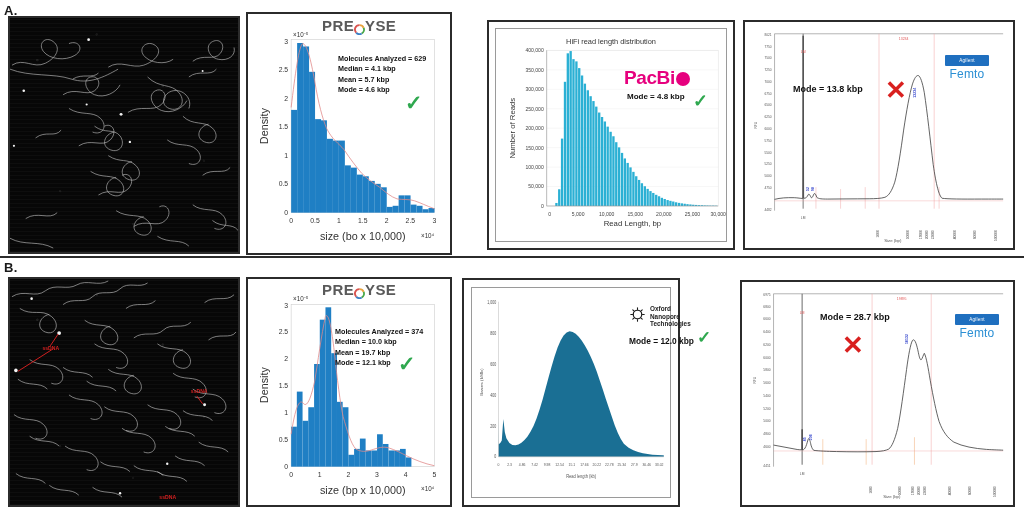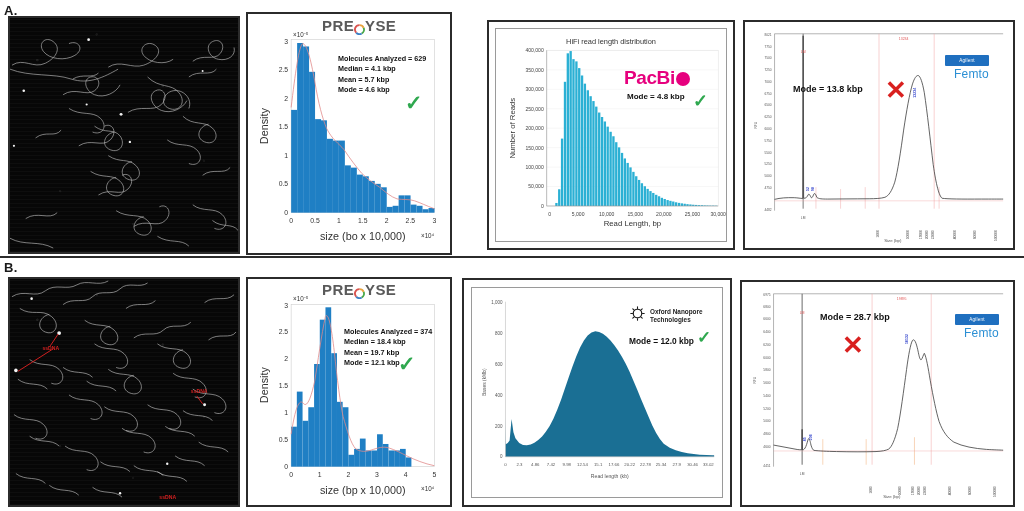--- a/index.html
+++ b/index.html
@@ -40,21 +40,21 @@
   .cross{position:absolute;color:#d9201f;font-size:26px;font-weight:bold;line-height:1;}
 
   
   .pacbio-logo{position:absolute;font-size:19px;font-weight:bold;color:#e6007e;letter-spacing:-.4px;display:flex;align-items:center;}
   .pacbio-logo .dot{display:inline-block;width:14px;height:14px;border-radius:50%;background:#e6007e;margin-left:1px;position:relative;top:1px;}
   .mode-note{position:absolute;font-size:8px;font-weight:bold;color:#111;white-space:nowrap;}
 
   .ont-logo{position:absolute;display:flex;align-items:center;gap:4px;}
   .ont-logo .ont-text{font-size:6.4px;line-height:7.6px;color:#222;font-weight:bold;}
 
-  .femto-logo{position:absolute;text-align:right;}
+  .femto-logo{position:absolute;text-align:center;}
   .femto-logo .agilent{width:44px;height:11px;background:#1f6fbf;border-radius:1px;display:flex;align-items:center;justify-content:center;}
   .femto-logo .agilent span{color:#fff;font-size:4.6px;letter-spacing:.2px;}
   .femto-logo .femto-word{font-size:12px;color:#2b8fd4;margin-top:1px;letter-spacing:.2px;}
 
   .tick-lbl{font-size:3.3px;fill:#555;font-family:"Liberation Sans",sans-serif;}
   .tick-lbl-red{font-size:3.6px;fill:#e05a5a;font-family:"Liberation Sans",sans-serif;}
   .tick-lbl-blue{font-size:3.6px;fill:#3344cc;font-family:"Liberation Sans",sans-serif;font-weight:bold;}
   .ax-title{font-size:4.4px;fill:#555;font-family:"Liberation Sans",sans-serif;}
   .sep{position:absolute;background:#2b2b2b;}
 </style>
@@ -481,30 +481,30 @@
           <text x="131.6" y="202" text-anchor="middle">3</text>
           <text x="160.8" y="202" text-anchor="middle">4</text>
           <text x="190" y="202" text-anchor="middle">5</text>
         </g>
         <text class="axis-text" x="46" y="22" font-size="6.4">×10⁻⁵</text>
         <text class="axis-text" x="190" y="216" font-size="6.4" text-anchor="end">×10⁴</text>
         <text class="axis-text" x="20" y="108" font-size="11" text-anchor="middle" transform="rotate(-90 20 108)">Density</text>
         <text class="axis-text" x="117" y="219" font-size="11" text-anchor="middle">size (bp x 10,000)</text>
       </svg>
 
-      <div class="stat-box" style="left:96px;top:48px;">
+      <div class="stat-box" style="left:87px;top:48px;">
         <div>Molecules Analyzed = 374</div>
-        <div>Median = 18.4 kbp</div>
+        <div>Median = 10.0 kbp</div>
         <div>Mean = 19.7 kbp</div>
         <div>Mode = 12.1 kbp</div>
       </div>
       <div class="check" style="left:150px;top:74px;">✓</div>
     </div>
 
-    <div class="cell bordered" style="left:462px;top:20px;width:270px;height:229px;">
+    <div class="cell bordered" style="left:462px;top:20px;width:218px;height:229px;">
       <div class="cell inner-line" style="left:7px;top:7px;right:7px;bottom:7px;position:absolute;">
         <svg class="plot-svg" viewBox="0 0 254 213" preserveAspectRatio="none">
           <rect x="34" y="14" width="212" height="158" fill="#ffffff"></rect>
           <path d="M34,131.4 L34,172 L246,172 L246,170.5 L244.3,170.5 L238.1,170.2 L231.4,169.9 L225.3,169.3 L219.2,168.4 L213.1,167.2 L207.0,165.4 L200.9,162.7 L194.8,158.7 L190.9,153.9 L187.1,147.7 L183.2,140.1 L179.4,131.2 L175.5,122.0 L171.6,112.8 L167.8,103.5 L163.9,94.3 L160.0,85.2 L156.2,77.2 L152.3,70.0 L148.4,63.8 L144.6,58.4 L140.7,53.5 L136.9,49.6 L133.0,46.6 L129.1,44.8 L125.3,44.2 L121.4,45.4 L117.5,48.4 L113.7,53.5 L109.8,60.7 L105.9,69.8 L102.1,80.0 L98.2,91.2 L94.3,102.7 L90.5,113.9 L86.6,124.2 L82.7,133.2 L78.9,140.6 L75.0,146.6 L71.2,151.4 L67.3,154.9 L63.4,157.6 L59.6,159.4 L55.7,160.3 L51.8,160.0 L48.0,157.9 L44.1,153.1 L42.1,147.0 L40.2,133.4 L38.2,155.5 L36.3,158.0 L34.3,159.3 Z" fill="#1a6f94"></path>
           <line x1="34" y1="14" x2="34" y2="172" stroke="#bbbbbb" stroke-width="0.6"></line>
           <line x1="34" y1="172" x2="246" y2="172" stroke="#bbbbbb" stroke-width="0.6"></line>
           <g font-size="4.6" fill="#555" font-family="Liberation Sans, sans-serif">
             <text x="31" y="173.5" text-anchor="end">0</text>
             <text x="31" y="142.4" text-anchor="end">200</text>
             <text x="31" y="110.8" text-anchor="end">400</text>

